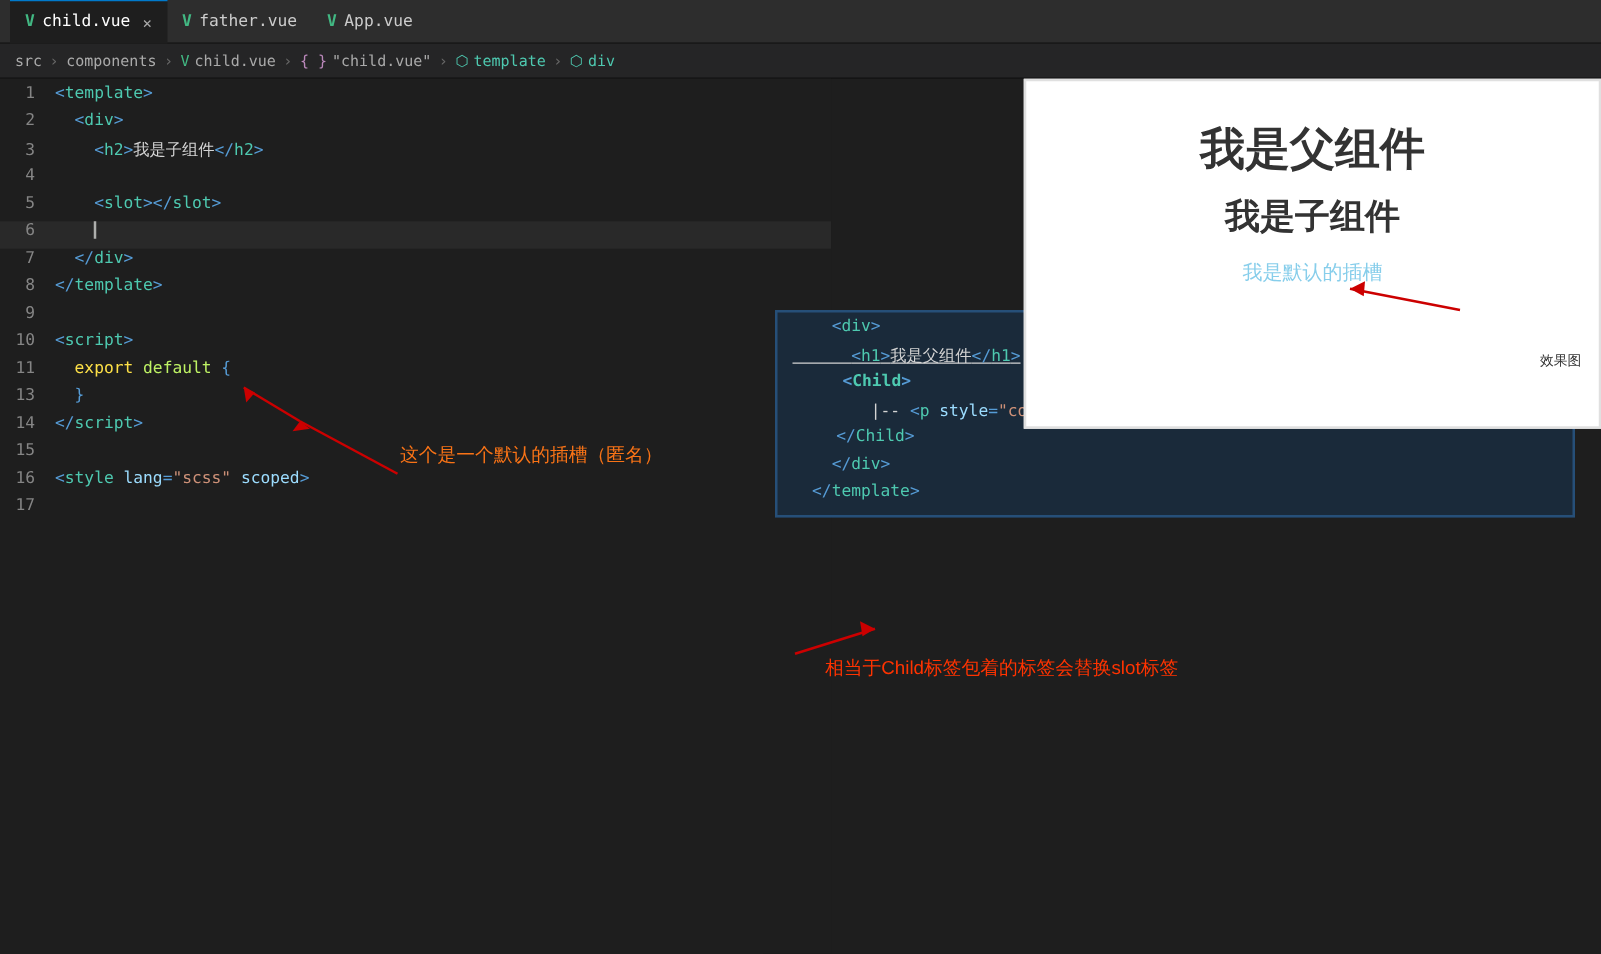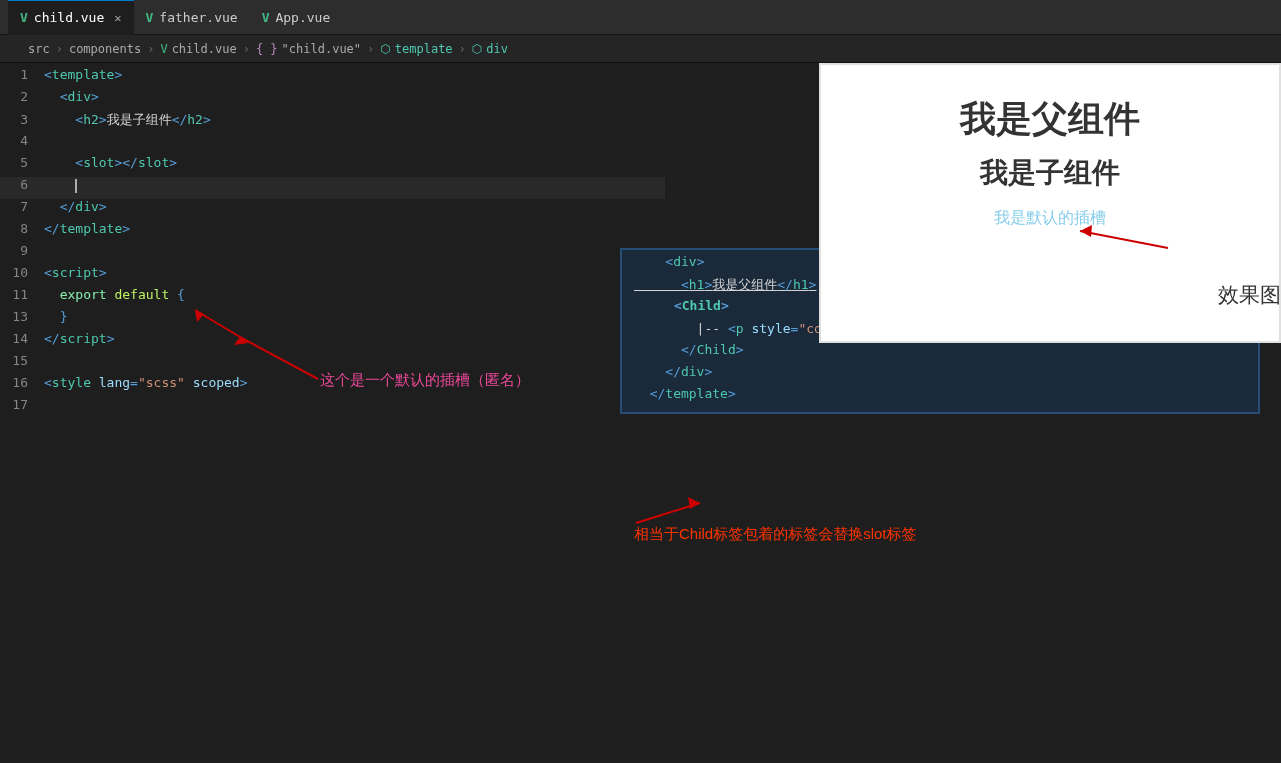--- a/index.html
+++ b/index.html
@@ -47,21 +47,21 @@
       font-size: 13px;
       font-weight: bold;
     }
 
     
     .breadcrumb {
       height: 28px;
       background: #252526;
       display: flex;
       align-items: center;
-      padding: 0 28px;
+      padding: 0 12px;
       font-size: 12px;
       color: #aaa;
       border-bottom: 1px solid #111;
       gap: 4px;
     }
     .breadcrumb span { color: #aaa; }
     .breadcrumb .sep { color: #666; margin: 0 2px; }
     .breadcrumb .icon-vue { color: #42b883; }
     .breadcrumb .icon-obj { color: #b8b; }
     .breadcrumb .icon-tmpl { color: #4ec9b0; }
@@ -103,21 +103,21 @@
       white-space: pre;
       color: #d4d4d4;
     }
 
     
     .tag { color: #569cd6; }
     .tag-name { color: #4ec9b0; }
     .attr-name { color: #9cdcfe; }
     .attr-val { color: #ce9178; }
     .text-content { color: #d4d4d4; }
-    .export-kw { color: #86efac; margin-top: 34px; }
+    .export-kw { color: #fde047; margin-top: 34px; }
     .default-kw { color: #bef264; }
     .cursor-line {
       background: rgba(255,255,255,0.05);
     }
     .cursor {
       display: inline-block;
       width: 2px;
       height: 14px;
       background: #aeafad;
       vertical-align: middle;
@@ -294,41 +294,41 @@
     <div class="code-line">
       <span class="line-content" style="padding-left:12px;text-decoration:underline;">&nbsp;&nbsp;&nbsp;&nbsp;&nbsp;&nbsp;<span class="tag">&lt;</span><span class="tag-name">h1</span><span class="tag">&gt;</span><span class="text-content">我是父组件</span><span class="tag">&lt;/</span><span class="tag-name">h1</span><span class="tag">&gt;</span></span>
     </div>
     <div class="code-line">
       <span class="line-content" style="padding-left:5px;font-weight:bold;">&nbsp;&nbsp;&nbsp;&nbsp;&nbsp;&nbsp;<span class="tag">&lt;</span><span class="tag-name">Child</span><span class="tag">&gt;</span></span>
     </div>
     <div class="code-line">
       <span class="line-content" style="padding-left:12px;">&nbsp;&nbsp;&nbsp;&nbsp;&nbsp;&nbsp;&nbsp;&nbsp;|-- <span class="tag">&lt;</span><span class="tag-name">p</span> <span class="attr-name">style</span><span class="tag">=</span><span class="attr-val">"color:skyblue;"</span><span class="tag">&gt;</span><span class="text-content">我是默认的插槽</span><span class="tag">&lt;/</span><span class="tag-name">p</span><span class="tag">&gt;</span></span>
     </div>
     <div class="code-line">
-      <span class="line-content" style="padding-left:12px;">&nbsp;&nbsp;&nbsp;&nbsp;&nbsp;&nbsp;<span class="tag">&lt;/</span><span class="tag-name">Child</span><span class="tag">&gt;</span></span>
+      <span class="line-content" style="">&nbsp;&nbsp;&nbsp;&nbsp;&nbsp;&nbsp;<span class="tag">&lt;/</span><span class="tag-name">Child</span><span class="tag">&gt;</span></span>
     </div>
     <div class="code-line">
       <span class="line-content" style="padding-left:12px;">&nbsp;&nbsp;&nbsp;&nbsp;<span class="tag">&lt;/</span><span class="tag-name">div</span><span class="tag">&gt;</span></span>
     </div>
     <div class="code-line">
       <span class="line-content" style="padding-left:12px;">&nbsp;&nbsp;<span class="tag">&lt;/</span><span class="tag-name">template</span><span class="tag">&gt;</span></span>
     </div>
   </div>
 
   <div class="preview-panel">
     <div class="preview-title">我是父组件</div>
     <div class="preview-subtitle">我是子组件</div>
     <div class="preview-slot-text">我是默认的插槽</div>
   </div>
 
-  <div style="position:absolute; right:0; top:218px; color:#333; font-size:21px; font-family:Liberation Mono, monospace; z-index:25;">效果图</div>
-
-  <div style="position:absolute; left:320px; top:308px; color:#ec4899; font-size:15px; font-family:Liberation Serif, serif; z-index:32;">这个是一个默认的插槽（匿名）</div>
-
-  <div style="position:absolute; left:634px; top:462px; color:#ff3300; font-size:15px; font-family:Arial,sans-serif; z-index:32;">相当于Child标签包着的标签会替换slot标签</div>
+  <div style="position:absolute; right:16px; top:218px; color:#333; font-size:11px; font-family:Liberation Mono, monospace; z-index:25;">效果图</div>
+
+  <div style="position:absolute; left:320px; top:292px; color:#f97316; font-size:15px; font-family:Liberation Serif, serif; z-index:32;">这个是一个默认的插槽（匿名）</div>
+
+  <div style="position:absolute; left:660px; top:462px; color:#ff3300; font-size:15px; font-family:Arial,sans-serif; z-index:32;">相当于Child标签包着的标签会替换slot标签</div>
 
   <svg class="arrows">
 
     <line x1="318" y1="316" x2="240" y2="274" stroke="#cc0000" stroke-width="2"></line>
     <polygon points="240,274 248,280 234,282" fill="#cc0000"></polygon>
 
     <line x1="240" y1="274" x2="195" y2="247" stroke="#cc0000" stroke-width="2"></line>
     <polygon points="195,247 204,251 197,259" fill="#cc0000"></polygon>
 
     <line x1="1168" y1="185" x2="1080" y2="168" stroke="#cc0000" stroke-width="2"></line>

